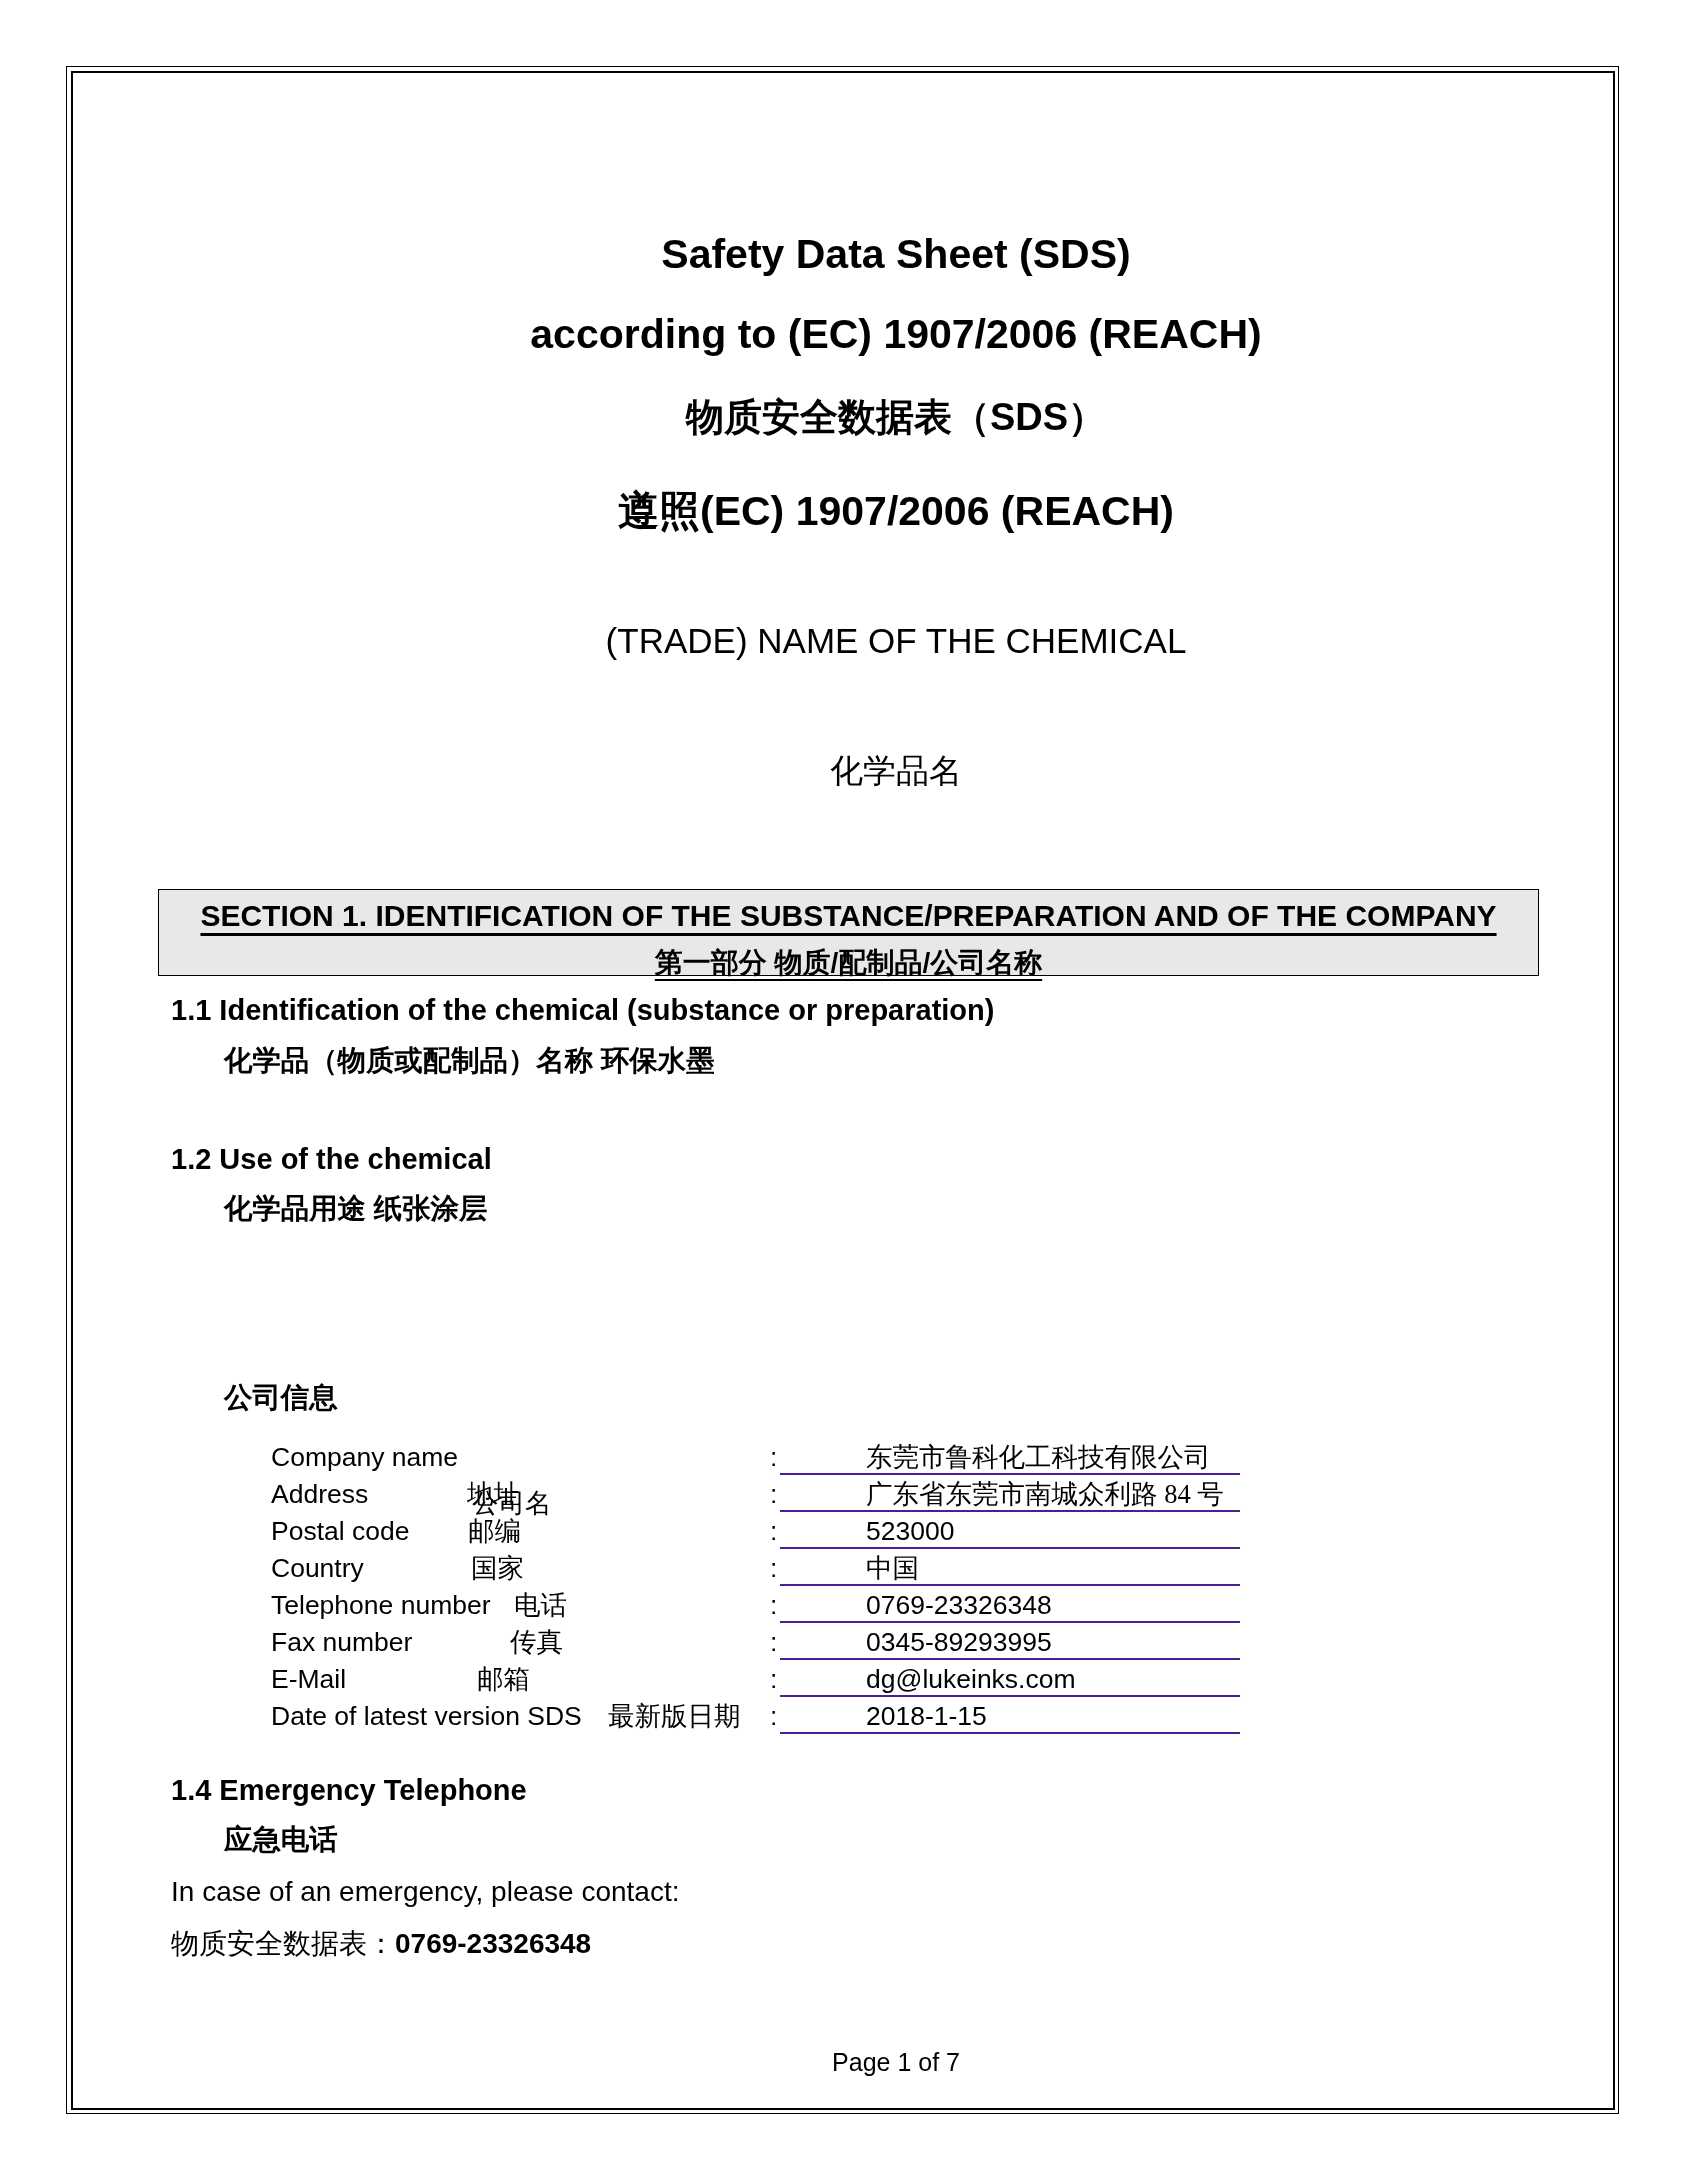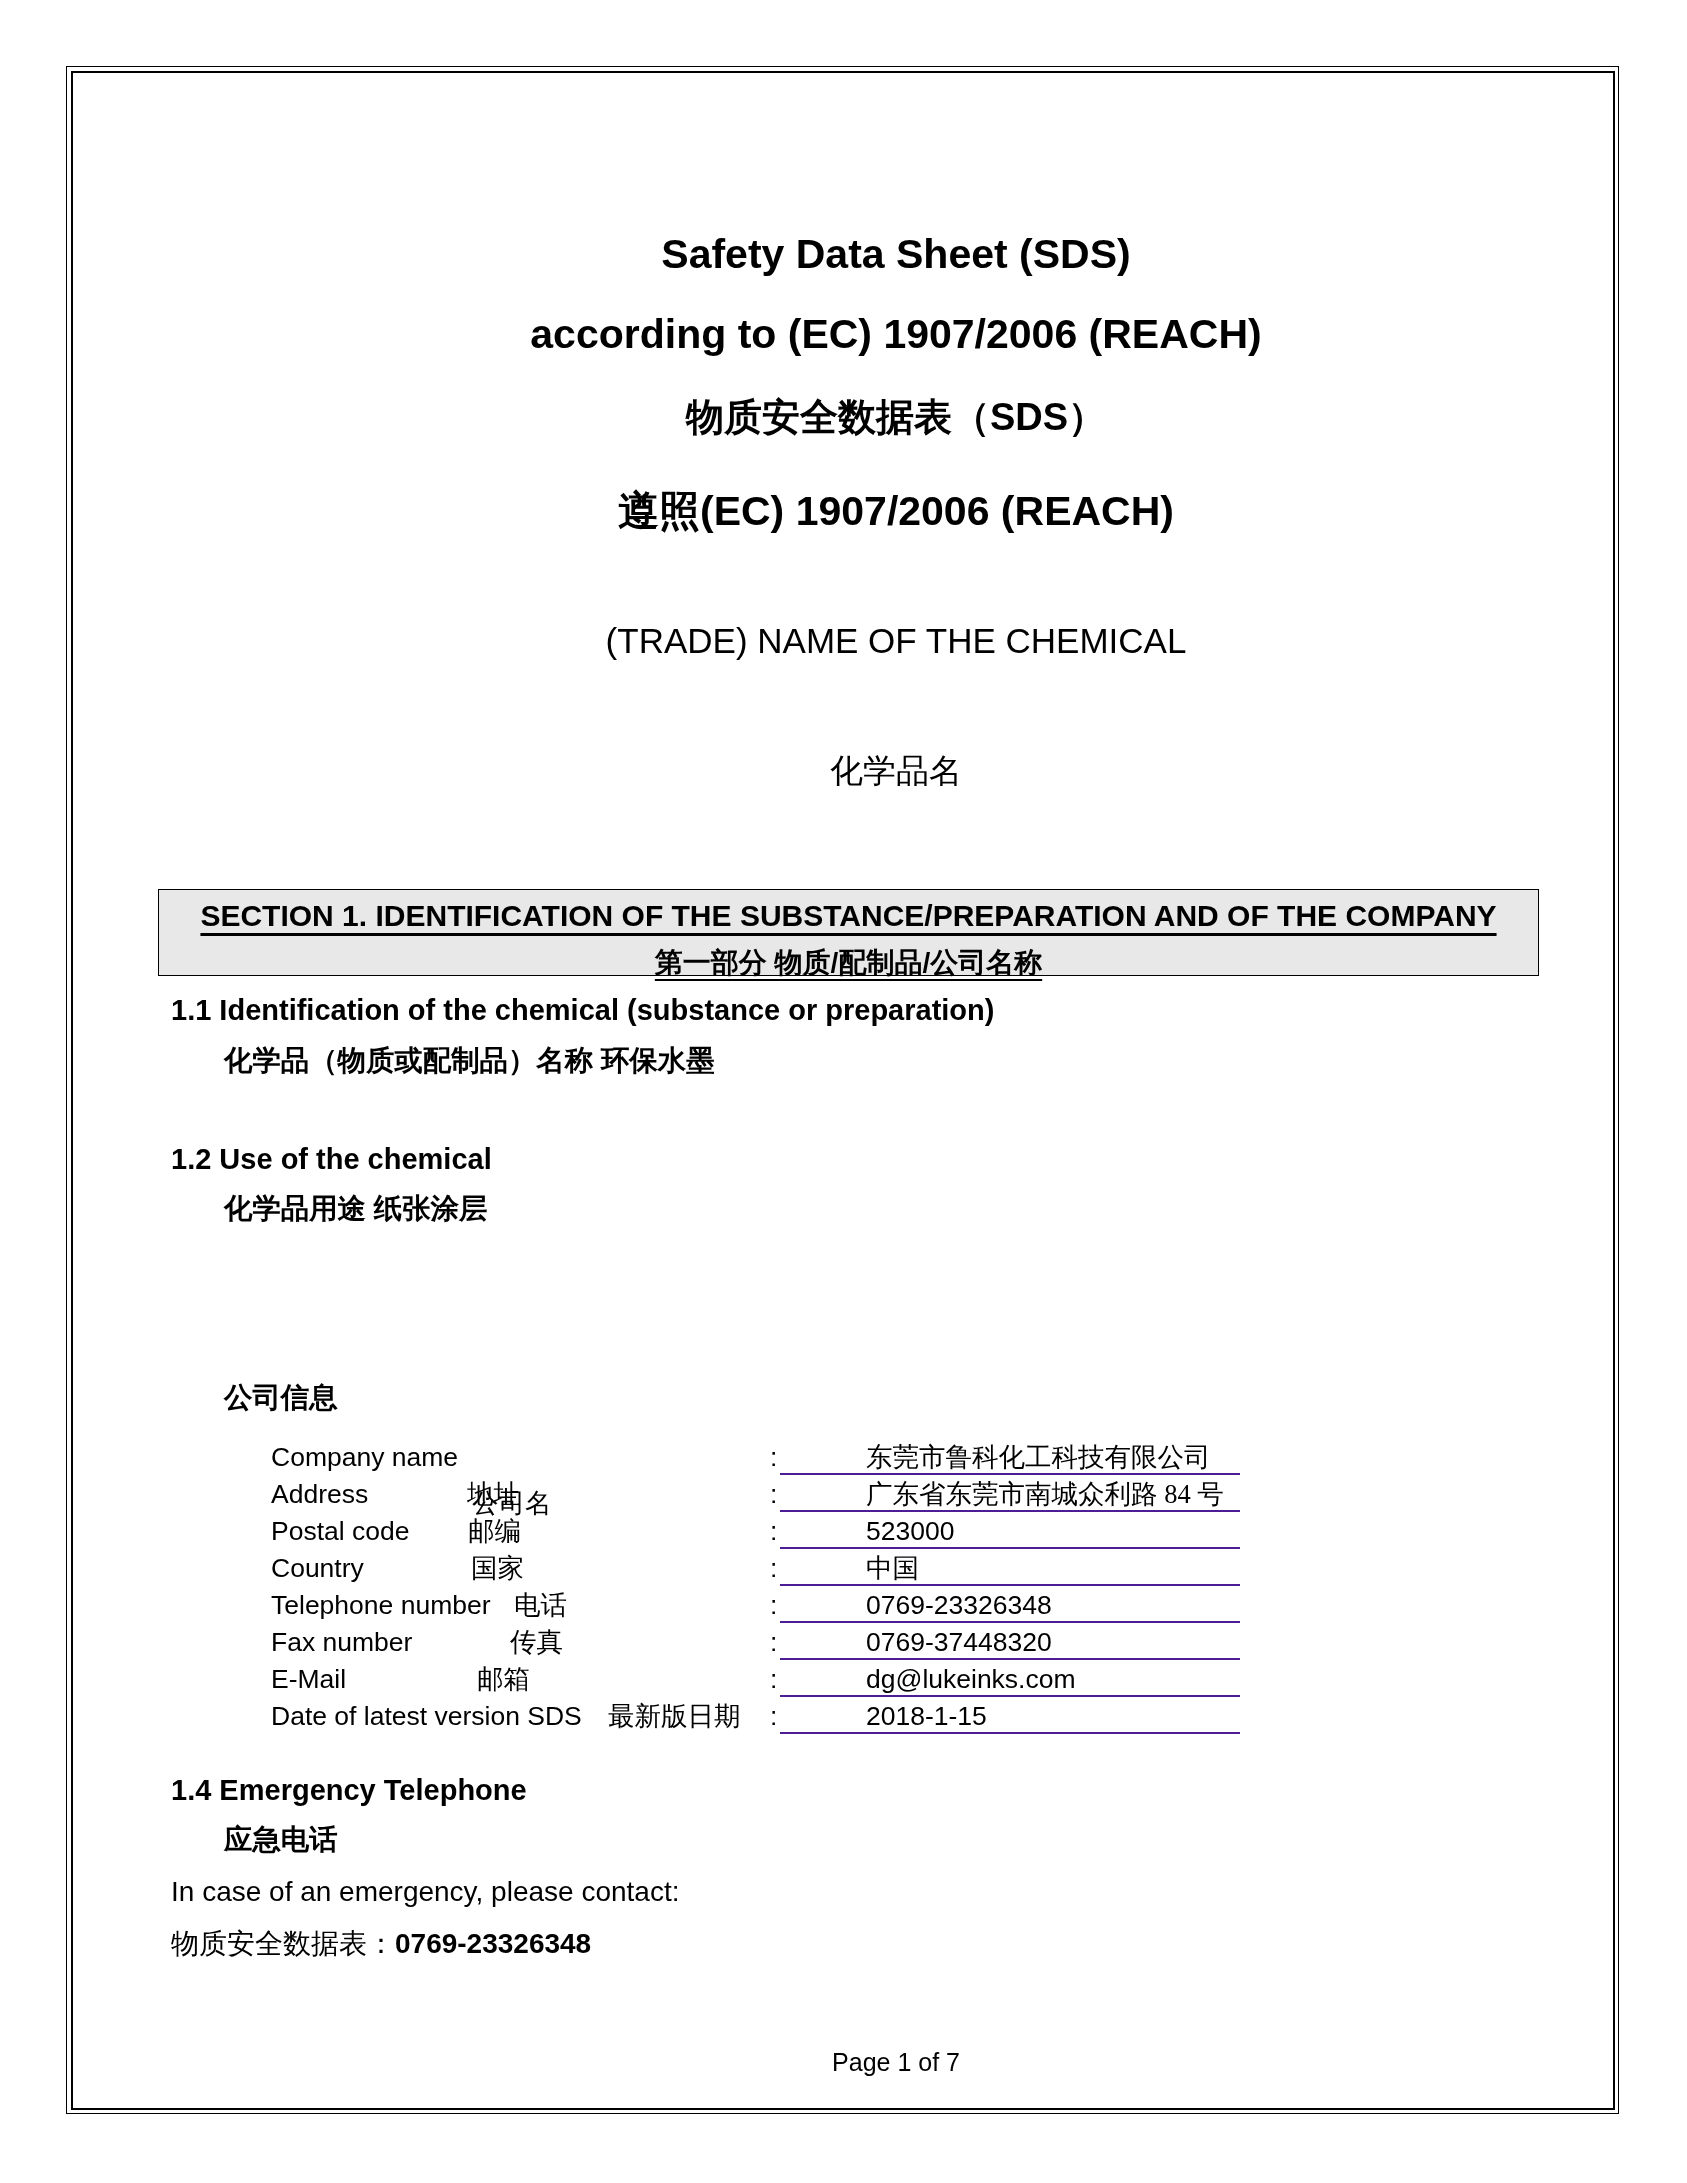--- a/index.html
+++ b/index.html
@@ -153,21 +153,21 @@
     <div class="row">
       <span class="en">Telephone number</span>
       <span class="cn">电话</span>
       <span class="colon">:</span>
       <span class="field">0769-23326348</span>
     </div>
     <div class="row">
       <span class="en">Fax number</span>
       <span class="cn">传真</span>
       <span class="colon">:</span>
-      <span class="field">0769-37448320</span>
+      <span class="field">0345-89293995</span>
     </div>
     <div class="row">
       <span class="en">E-Mail</span>
       <span class="cn">邮箱</span>
       <span class="colon">:</span>
       <span class="field">dg@lukeinks.com</span>
     </div>
     <div class="row">
       <span class="en">Date of latest version SDS</span>
       <span class="cn">最新版日期</span>

